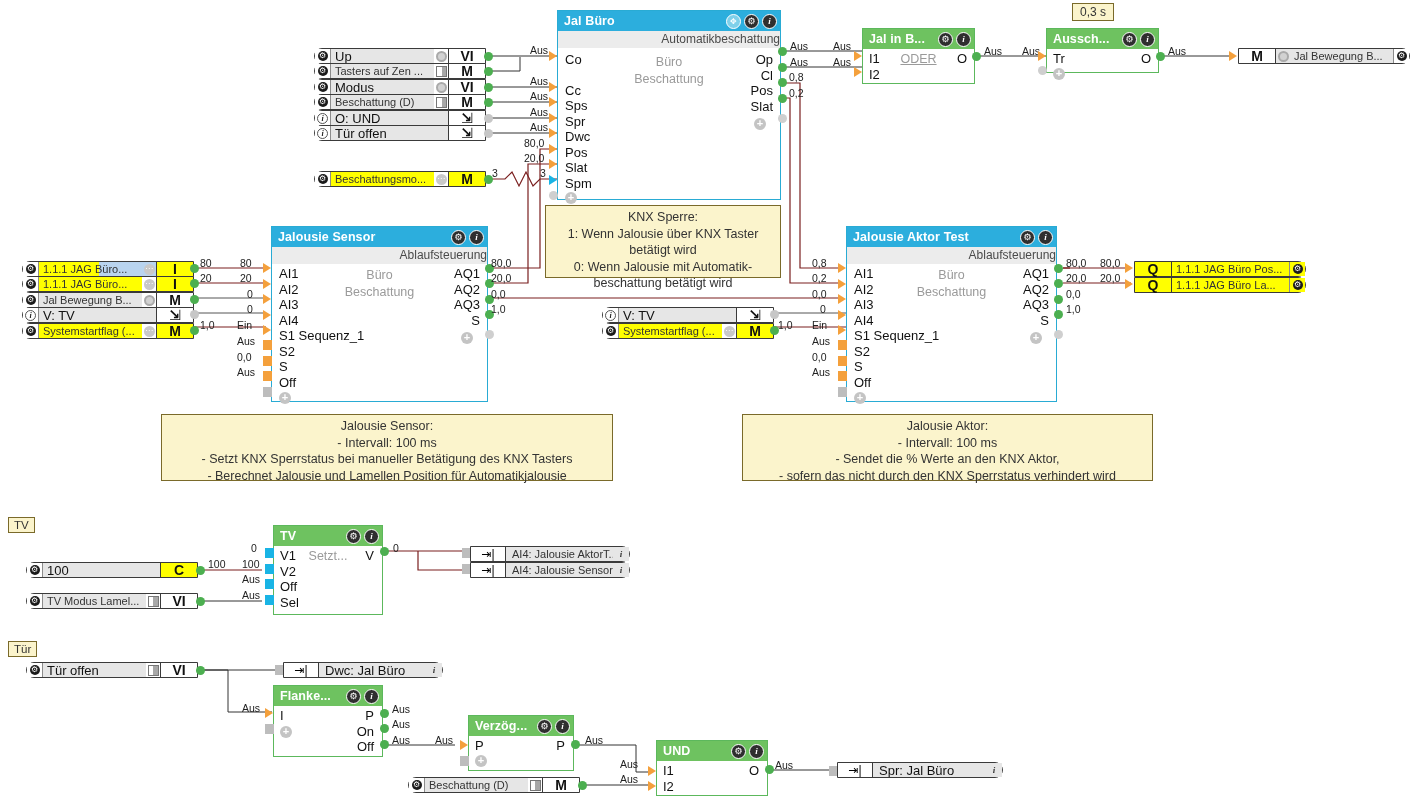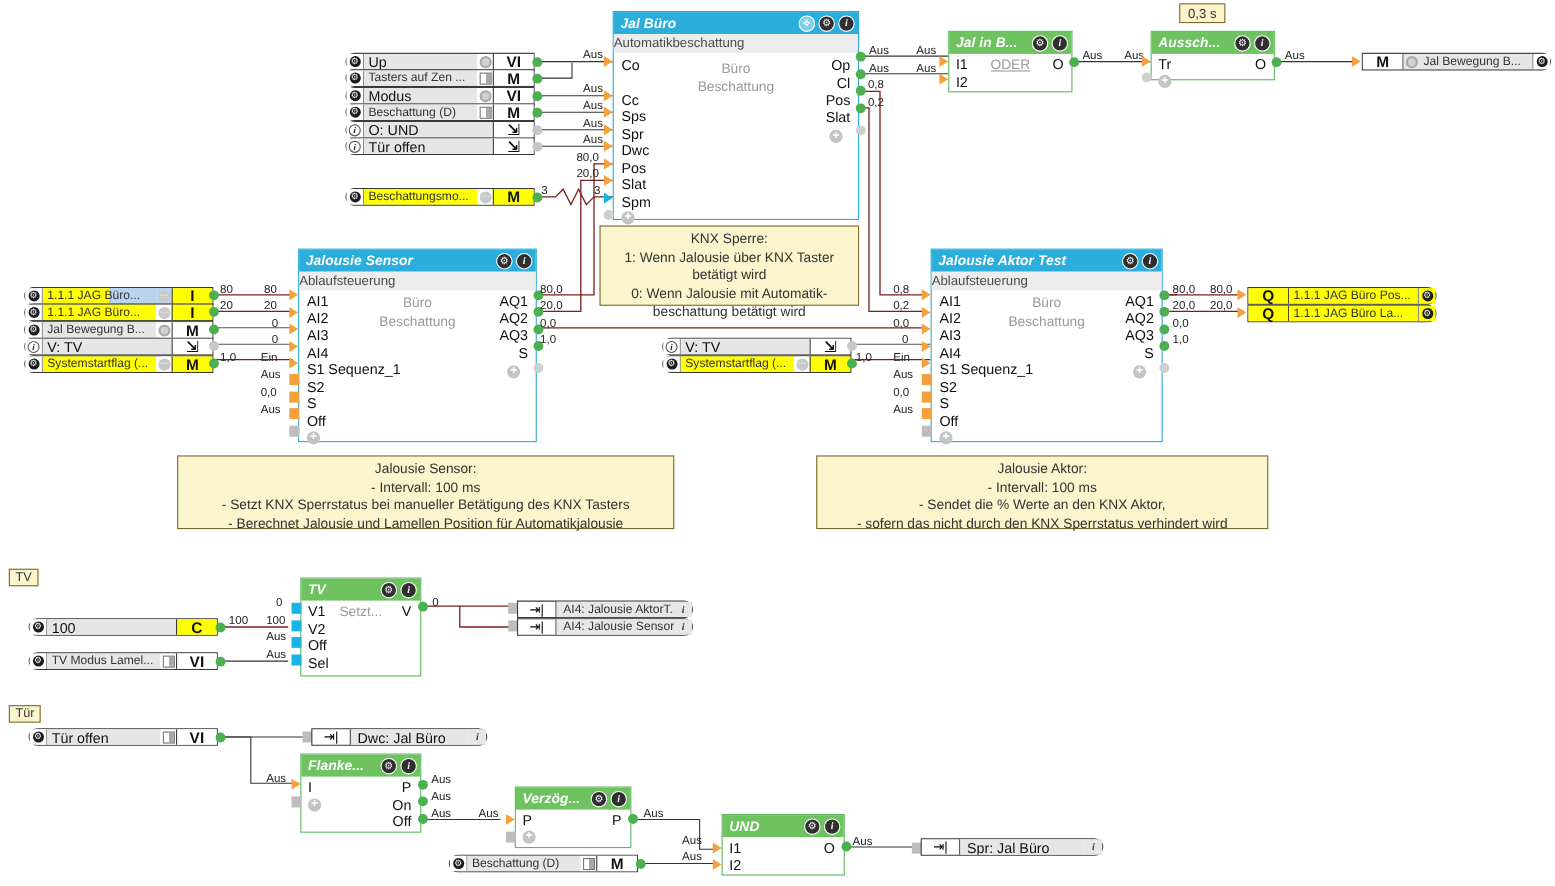--- a/index.html
+++ b/index.html
@@ -7,23 +7,23 @@
        font-family:"Liberation Sans","DejaVu Sans",sans-serif;}
   #canvas{position:absolute;left:0;top:0;width:1414px;height:805px;}
   svg.wires{position:absolute;left:0;top:0;width:1414px;height:805px;pointer-events:none;}
 
   
   .fb{position:absolute;box-sizing:border-box;border:1px solid #29abd4;background:#fff;}
   .fb.green{border-color:#5cb85c;}
   .fb .hdr{height:20px;display:flex;align-items:center;padding:0 3px 0 6px;
            background:#2caedd;color:#fff;font-size:12.5px;font-weight:bold;letter-spacing:.1px;}
   .fb.green .hdr{background:#6ec260;}
-  .fb .hdr .ttl{flex:1;white-space:nowrap;overflow:hidden;font-style:italic;}
+  .fb .hdr .ttl{flex:1;white-space:nowrap;overflow:hidden;}
   .fb .subhdr{height:17px;background:#ececec;color:#4a4a4a;font-size:12px;
-              text-align:left;line-height:17px;}
+              text-align:right;line-height:17px;}
   .fb .body{position:relative;}
   .fb .cap{position:absolute;left:0;right:0;text-align:center;color:#9a9a9a;font-size:12.5px;}
   .port{position:absolute;font-size:13px;color:#111;white-space:nowrap;}
   .port.r{text-align:right;}
 
   .hicon{width:13px;height:13px;border-radius:50%;background:#2f2f2f;color:#fff;
          font-size:9px;line-height:13px;text-align:center;margin-left:3px;display:inline-block;
          border:1.5px solid #fff;box-sizing:content-box;}
   .hicon.i{font-family:"Liberation Serif",serif;font-style:italic;font-weight:bold;}
   .hicon.move{background:#7fd0ea;color:#fff;font-size:8px;}

